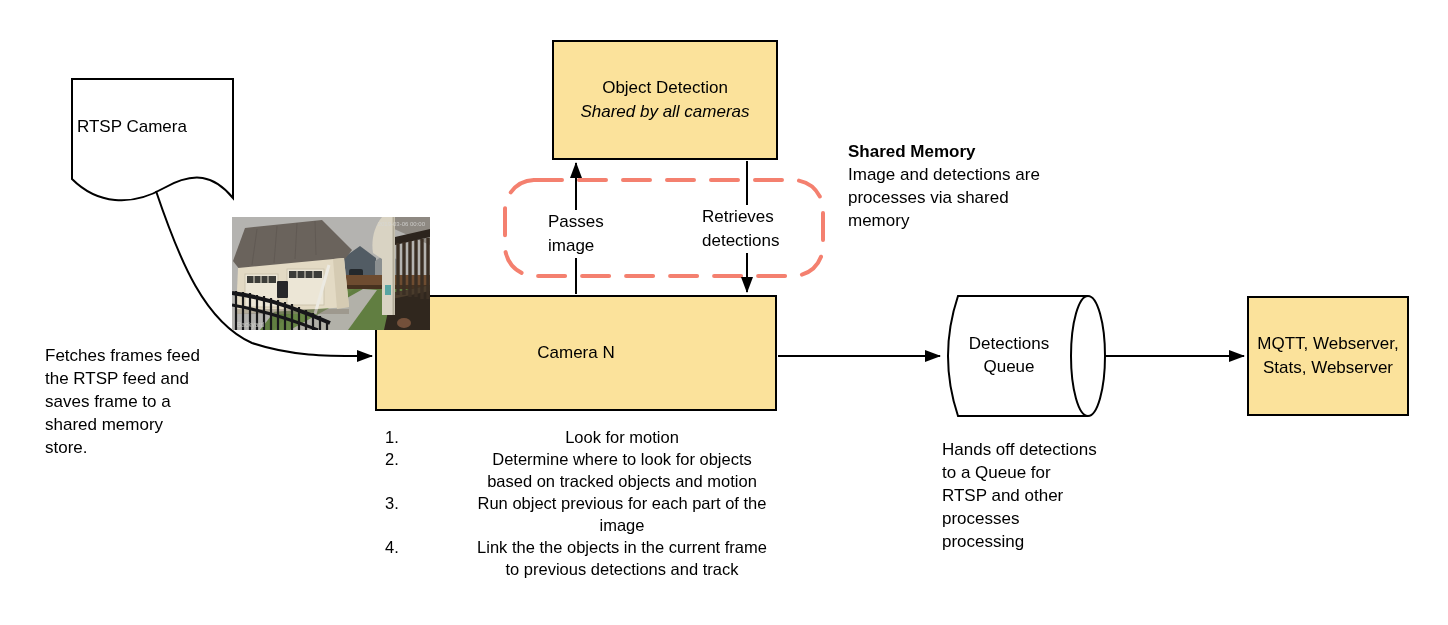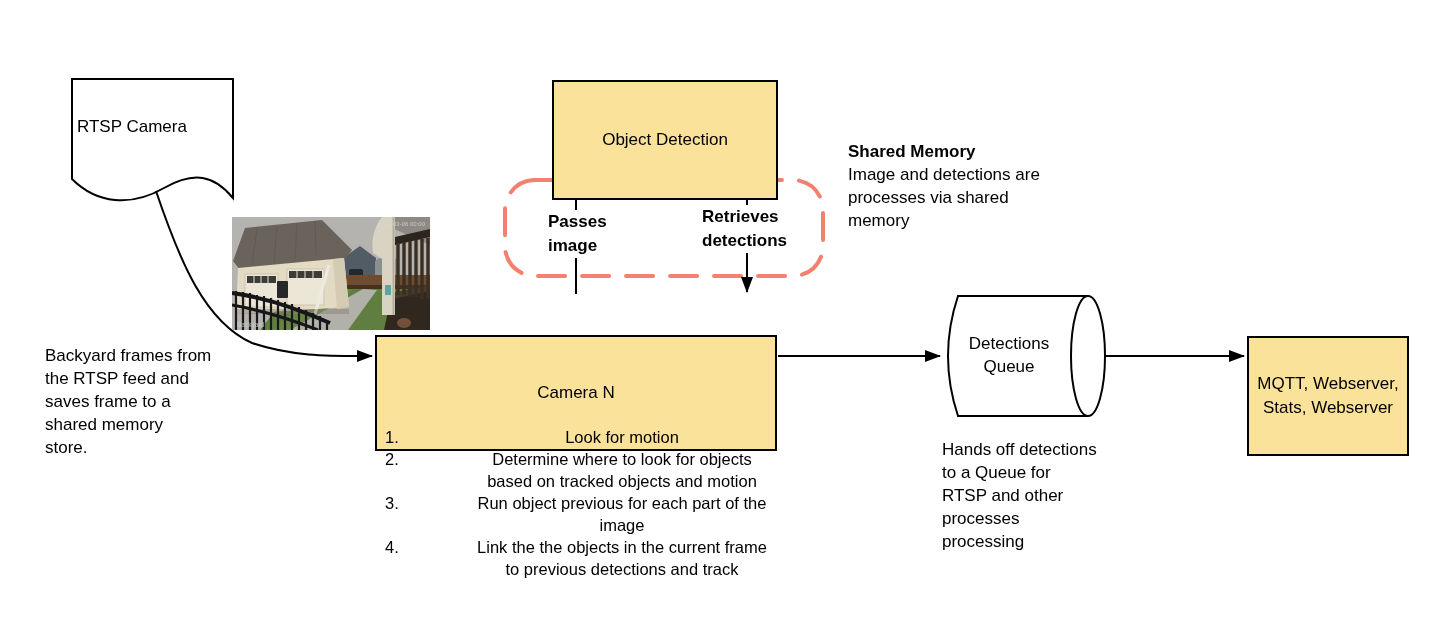--- a/index.html
+++ b/index.html
@@ -4,26 +4,26 @@
 <style>
   html,body{margin:0;padding:0;background:#ffffff;}
   #canvas{
     position:relative;width:1448px;height:625px;background:#ffffff;
     font-family:"Liberation Sans",sans-serif;color:#000;overflow:hidden;
   }
   #overlay{position:absolute;left:0;top:0;width:1448px;height:625px;}
   .node{
     position:absolute;background:#FBE29B;border:2px solid #000;
     display:flex;flex-direction:column;align-items:center;justify-content:center;
-    text-align:center;font-size:17px;line-height:24px;box-sizing:border-box;z-index:2;margin-top:40px;
+    text-align:center;font-size:17px;line-height:24px;box-sizing:border-box;z-index:2;
   }
   .node .subtitle{font-style:italic;}
   .note{position:absolute;font-size:17px;line-height:23px;z-index:2;}
   .note .bold{font-weight:bold;}
-  .arrow-label{position:absolute;font-size:17px;line-height:24px;background:#fff;padding:0 2px;z-index:2;font-weight:bold;}
+  .arrow-label{position:absolute;font-size:17px;line-height:24px;background:#fff;padding:0 2px;z-index:2;}
   #rtsp-label{position:absolute;left:77px;top:117px;width:152px;text-align:left;font-size:17px;z-index:2;}
   #queue-label{position:absolute;left:946px;top:332px;width:126px;text-align:center;font-size:17px;line-height:23px;z-index:2;}
   #object-detection{left:552px;top:40px;width:226px;height:120px;}
   #camera-n{left:375px;top:295px;width:402px;height:116px;}
   #mqtt-box{left:1247px;top:296px;width:162px;height:120px;padding:8px;}
   #fetches-note{left:45px;top:344px;}
   #shared-memory-note{left:848px;top:140px;}
   #hands-off-note{left:942px;top:438px;}
   #passes-label{left:546px;top:210px;}
   #retrieves-label{left:700px;top:205px;}
@@ -59,29 +59,30 @@
 
     <path d="M1104,356 L1244,356" fill="none" stroke="#000" stroke-width="2" marker-end="url(#arr)"></path>
 
     <path d="M1088,296 L958,296 Q938,356 958,416 L1088,416" fill="#ffffff" stroke="#000" stroke-width="2"></path>
     <ellipse cx="1088" cy="356" rx="17" ry="60" fill="#ffffff" stroke="#000" stroke-width="2"></ellipse>
   </svg>
 
   <div id="rtsp-label">RTSP Camera</div>
 
   <div class="note" id="fetches-note">
-    <div>Backyard frames from</div>
+    <div>Fetches frames feed</div>
     <div>the RTSP feed and</div>
     <div>saves frame to a</div>
     <div>shared memory</div>
     <div>store.</div>
   </div>
 
   <div class="node" id="object-detection">
     <div>Object Detection</div>
+    <div class="subtitle">Shared by all cameras</div>
   </div>
 
   <div class="arrow-label" id="passes-label">
     <div>Passes</div>
     <div>image</div>
   </div>
   <div class="arrow-label" id="retrieves-label">
     <div>Retrieves</div>
     <div>detections</div>
   </div>

